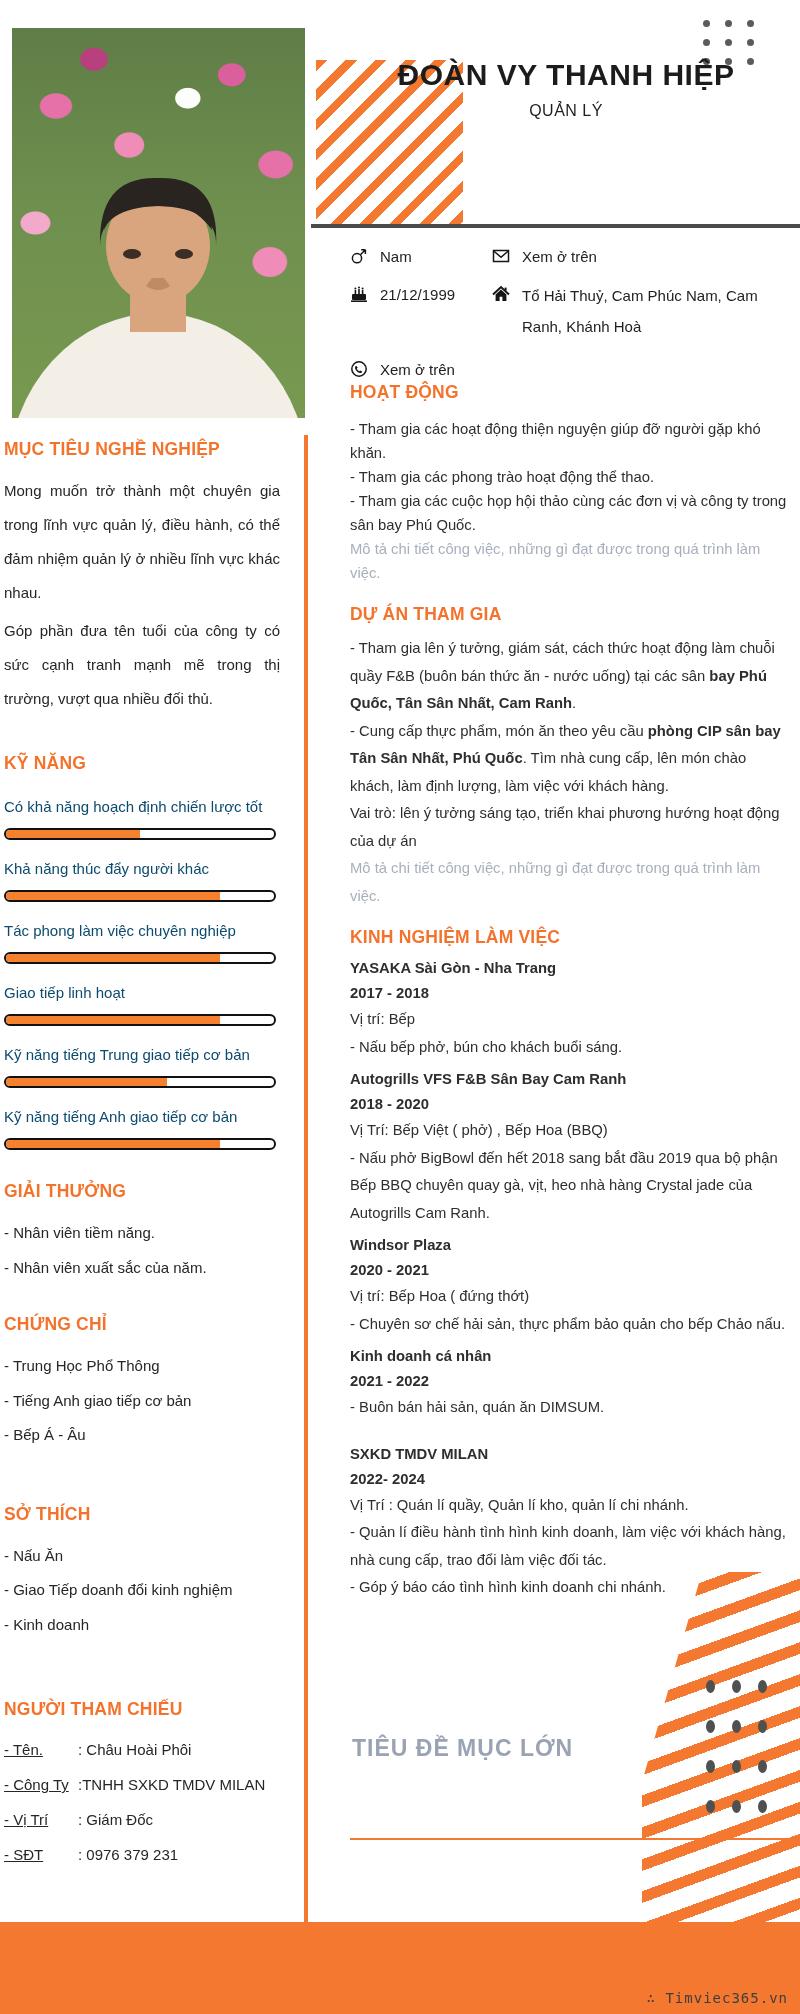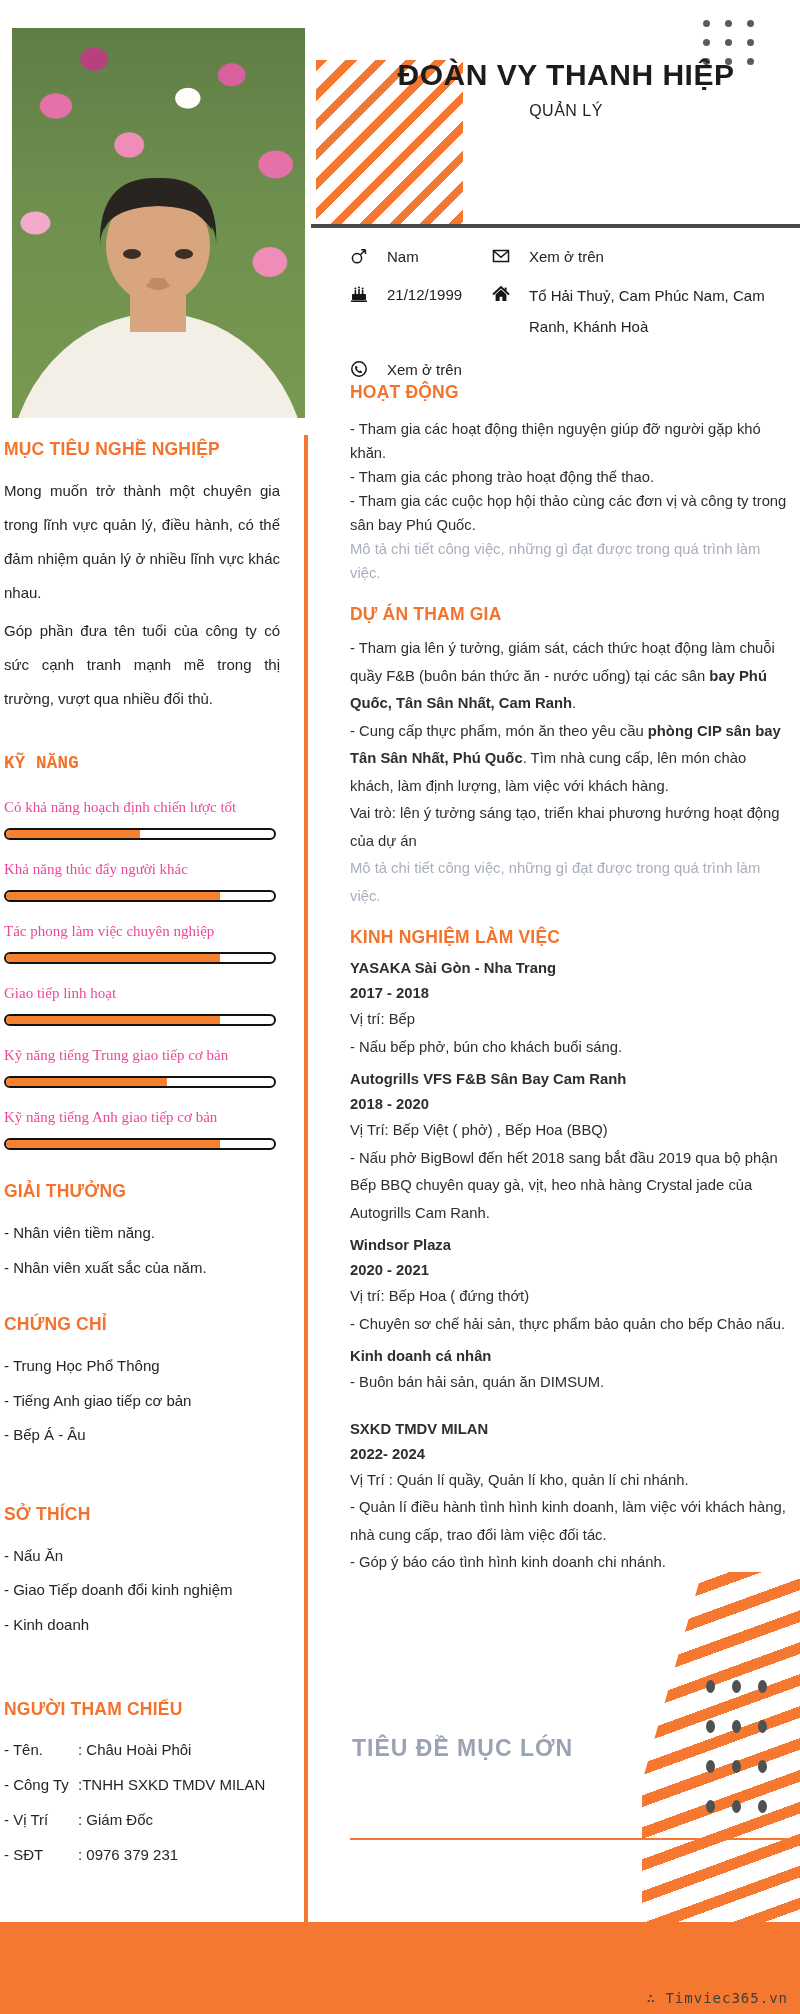--- a/index.html
+++ b/index.html
@@ -52,48 +52,48 @@
   
   .name-block{position:absolute;left:332px;top:58px;width:468px;text-align:center;z-index:3;}
   .name{font-size:30px;font-weight:800;letter-spacing:.5px;color:#1c1c1c;margin:0;}
   .job-title{font-size:16px;font-weight:500;letter-spacing:.5px;color:#1f1f1f;margin-top:10px;}
   
   .info{
     position:absolute;left:350px;top:246px;width:442px;z-index:3;
     display:grid;grid-template-columns:138px 1fr;column-gap:4px;row-gap:17px;
     font-size:15px;color:#222;
   }
-  .info .cell{display:flex;align-items:flex-start;gap:19px;line-height:21px;}
+  .info .cell{display:flex;align-items:flex-start;gap:12px;line-height:21px;}
   .info .icon{flex:0 0 18px;height:18px;margin-top:1px;}
   .info .addr{line-height:31px;margin-top:-4px;}
   
   .h-orange{font-size:17.5px;font-weight:bold;color:#F4732C;letter-spacing:.2px;line-height:22px;margin:0;}
   
   .left-col{position:absolute;left:4px;top:438px;width:276px;z-index:2;font-size:15px;}
   .left-col p{margin:0;text-align:justify;line-height:34px;color:#262626;}
   .left-col .p1{margin-top:14px;}
   .left-col .p2{margin-top:4px;}
-  .h-skills{margin-top:36px;font-family:Liberation Mono, monospace;}
+  .h-skills{margin-top:36px;}
   .skill{margin-top:0;}
   .skill:first-of-type{margin-top:22px;}
-  .skill .lbl{line-height:22px;color:#ec4899;font-family:Liberation Serif, serif;}
+  .skill .lbl{line-height:22px;color:#0c4a6e;}
   .skill .bar{
     margin-top:10px;margin-bottom:18px;height:12px;width:272px;
     border:2.5px solid #111;border-radius:7px;background:#fff;overflow:hidden;box-sizing:border-box;
   }
   .skill .bar .fill{height:100%;background:#F5812F;}
   .h-awards{margin-top:30px;}
   .h-certs{margin-top:28px;}
   .h-hobby{margin-top:50px;}
   .h-refs{margin-top:56px;}
   .plain-list{margin-top:14px;}
   .plain-list div{line-height:34.5px;color:#262626;}
   .ref-rows{margin-top:12px;}
   .ref-row{display:flex;line-height:35px;color:#262626;}
-  .ref-row .rl{flex:0 0 74px;}
+  .ref-row .rl{flex:0 0 74px;text-decoration:underline;}
   
   .right-col{position:absolute;left:350px;top:381px;width:437px;z-index:3;font-size:14.8px;color:#2e2e2e;}
   .right-col .bullets{margin-top:14px;}
   .right-col .bullets div{line-height:24px;}
   .right-col .note{color:#a8afbc;line-height:28px;}
   .h-proj{margin-top:18px;margin-bottom:10px;}
   .right-col .para{line-height:27.5px;margin:0;}
   .h-exp{margin-top:16px;margin-bottom:8px;}
   .job{margin-bottom:6px;}
   .job .co{font-weight:bold;line-height:25px;}
@@ -318,20 +318,21 @@
       <div class="jl">- Nấu phở BigBowl đến hết 2018 sang bắt đầu 2019 qua bộ phận Bếp BBQ chuyên quay gà, vịt, heo nhà hàng Crystal jade của Autogrills Cam Ranh.</div>
     </div>
     <div class="job">
       <div class="co">Windsor Plaza</div>
       <div class="period">2020 - 2021</div>
       <div class="jl">Vị trí: Bếp Hoa ( đứng thớt)</div>
       <div class="jl">- Chuyên sơ chế hải sản, thực phẩm bảo quản cho bếp Chảo nấu.</div>
     </div>
     <div class="job">
       <div class="co">Kinh doanh cá nhân</div>
+      <div class="period">2021 - 2022</div>
       <div class="jl">- Buôn bán hải sản, quán ăn DIMSUM.</div>
     </div>
     <div class="job job-last">
       <div class="co">SXKD TMDV MILAN</div>
       <div class="period">2022- 2024</div>
       <div class="jl">Vị Trí : Quán lí quầy, Quản lí kho, quản lí chi nhánh.</div>
       <div class="jl">- Quản lí điều hành tình hình kinh doanh, làm việc với khách hàng, nhà cung cấp, trao đổi làm việc đối tác.</div>
       <div class="jl">- Góp ý báo cáo tình hình kinh doanh chi nhánh.</div>
     </div>
   </div>

